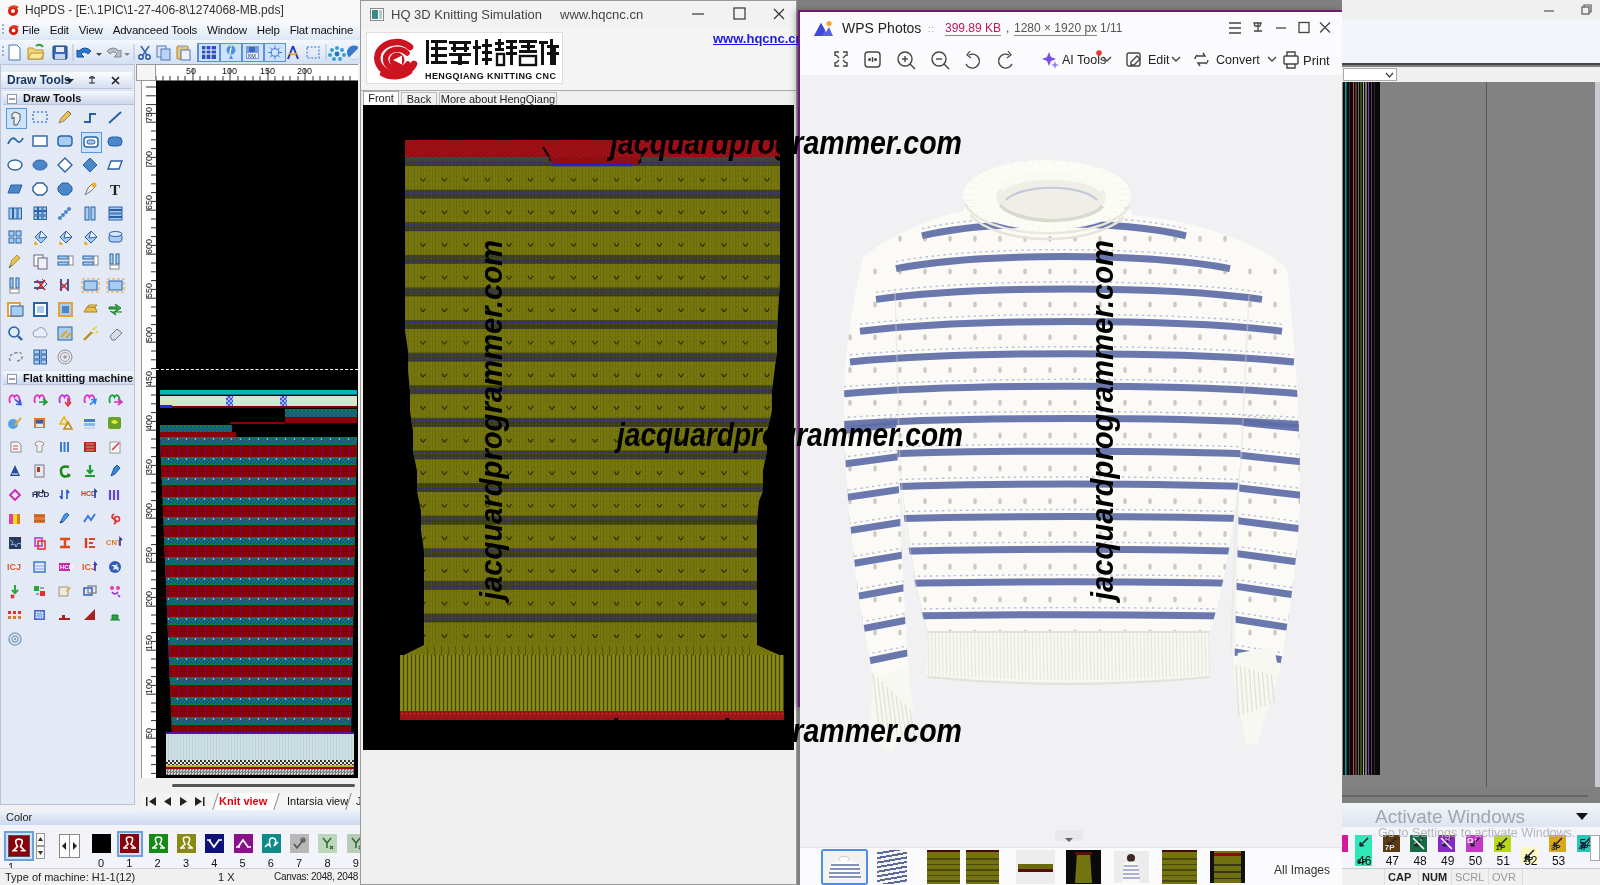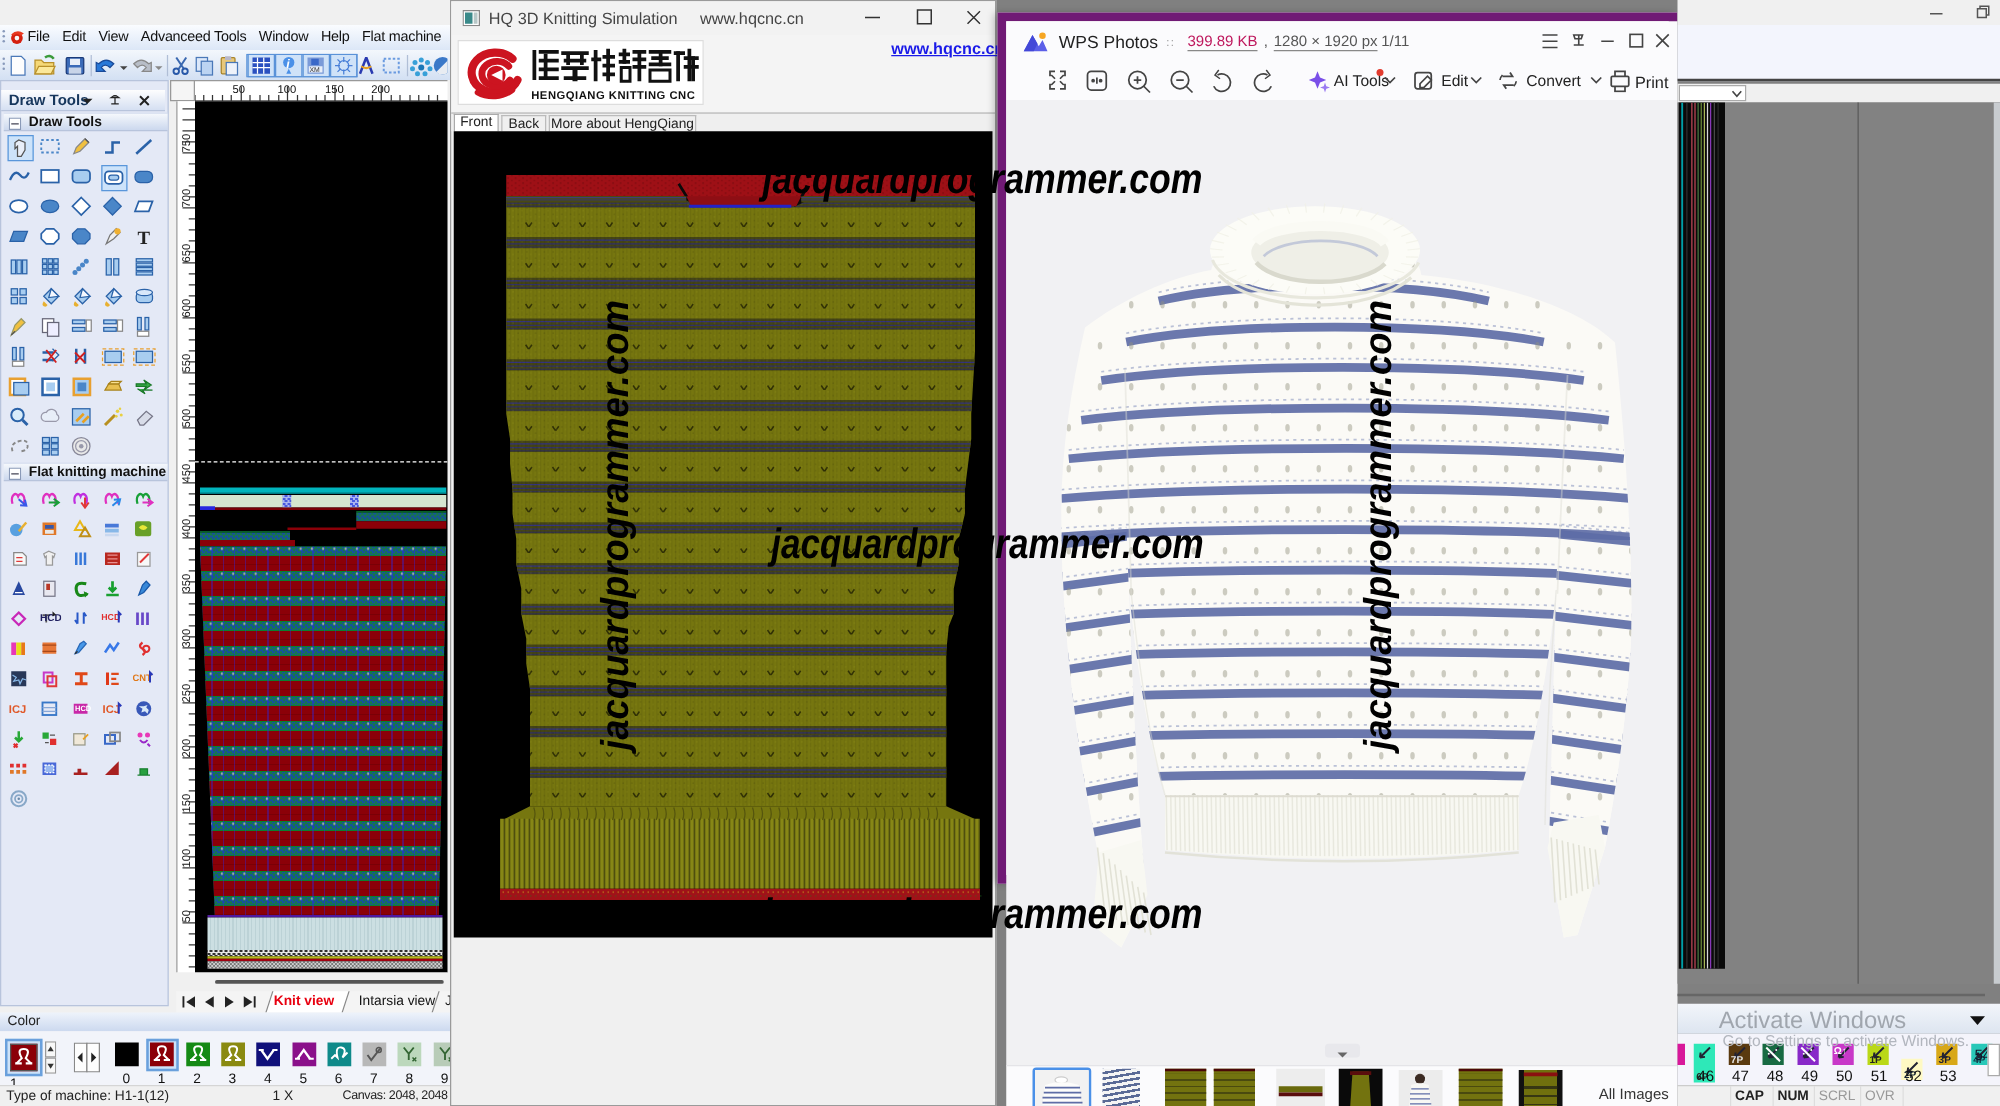--- a/index.html
+++ b/index.html
@@ -26,32 +26,37 @@
 #lw-colorhdr{left:0;top:810px;width:360px;height:15px;background:linear-gradient(#eef3fb,#ccd9ef);font-size:11px;color:#222;line-height:15px;padding-left:6px;}
 #lw-status{left:0;top:868px;width:360px;height:17px;background:#f0f0f0;border-top:1px solid #d5d5d5;font-size:11px;color:#222;line-height:16px;}
 
 #mw{left:360px;top:0;width:437px;height:885px;background:#f0f0f0;border:1px solid #9a9a9a;}
 #mw-title{left:0;top:0;width:435px;height:27px;background:#f2f2f2;font-size:13px;color:#444;line-height:27px;}
 #mw-logo{left:0;top:27px;width:435px;height:63px;background:#f4f4f4;border-bottom:1px solid #aaa;}
 #mw-tabs{left:0;top:90px;width:435px;height:14px;background:#efefef;font-size:11px;color:#222;}
 #mw-canvas{left:2px;top:104px;width:431px;height:645px;background:#000;overflow:hidden;}
 #mw-bottom{left:0;top:749px;width:435px;height:134px;background:#f1f1f1;}
 
-#ww{left:798px;top:10px;width:544px;height:697px;background:#fbfbfc;border:7px solid #701a75;box-shadow:-3px 0 6px rgba(0,0,0,0.25);}
+#ww{left:798px;top:10px;width:544px;height:697px;background:#fbfbfc;border:2px solid #701a75;box-shadow:-3px 0 6px rgba(0,0,0,0.25);}
 #ww-title{left:0;top:0;width:542px;height:31px;background:#fbfbfd;}
 #ww-tool{left:0;top:31px;width:542px;height:32px;background:#fbfbfd;}
 #ww-view{left:0;top:63px;width:542px;height:772px;background:#f1f1f3;overflow:hidden;}
 #ww-thumbs{left:0;top:835px;width:542px;height:38px;background:#fbfbfd;border-top:1px solid #e4e4e8;}
 
 #bw{left:1342px;top:0;width:258px;height:885px;background:#808080;}
 </style>
 </head>
 <body>
 <div id="stage">
   <div id="lw" class="abs">
+    <div id="lw-title" class="abs"><svg class="abs" style="left:6px;top:3px" width="15" height="15" viewBox="0 0 15 15">
+          <circle cx="7" cy="8" r="5" fill="#d42010"></circle>
+          <path d="M2 5 Q7 0 13 4 L10 6 Q7 3 4 6Z" fill="#e83820"></path>
+          <circle cx="7" cy="8" r="2" fill="#f8f8f8"></circle>
+        </svg><span style="margin-left:25px">HqPDS - [E:\.1PIC\1-27-406-8\1274068-MB.pds]</span></div>
     <div id="lw-menu" class="abs"><svg class="abs" style="left:1px;top:2px" width="6" height="16">
           <circle cx="2" cy="3" r="1" fill="#8899bb"></circle>
           <circle cx="2" cy="7" r="1" fill="#8899bb"></circle>
           <circle cx="2" cy="11" r="1" fill="#8899bb"></circle>
         </svg><svg class="abs" style="left:7px;top:3px" width="14" height="14" viewBox="0 0 15 15">
           <circle cx="7" cy="8" r="5" fill="#d42010"></circle>
           <path d="M2 5 Q7 0 13 4 L10 6 Q7 3 4 6Z" fill="#e83820"></path>
           <circle cx="7" cy="8" r="2" fill="#f8f8f8"></circle>
         </svg><span style="margin-left:22px">File</span><span>Edit</span><span>View</span><span>Advanceed Tools</span><span>Window</span><span>Help</span><span>Flat machine</span></div>
     <div id="lw-tool" class="abs">

